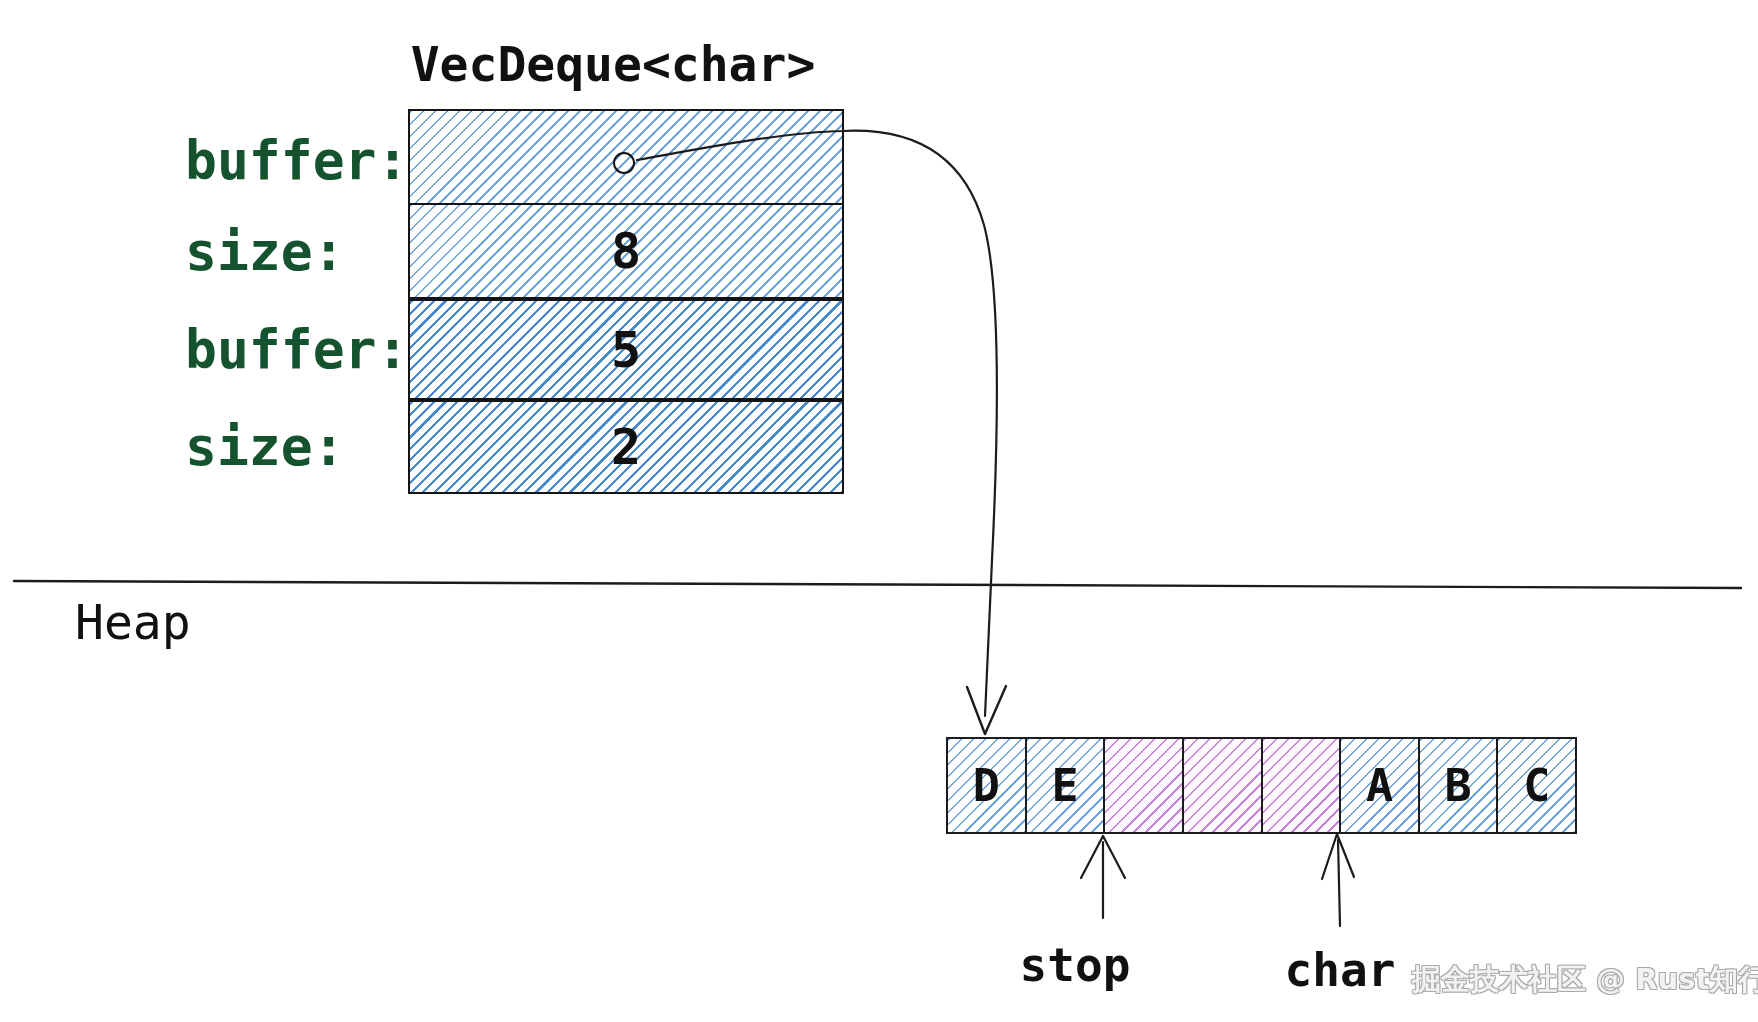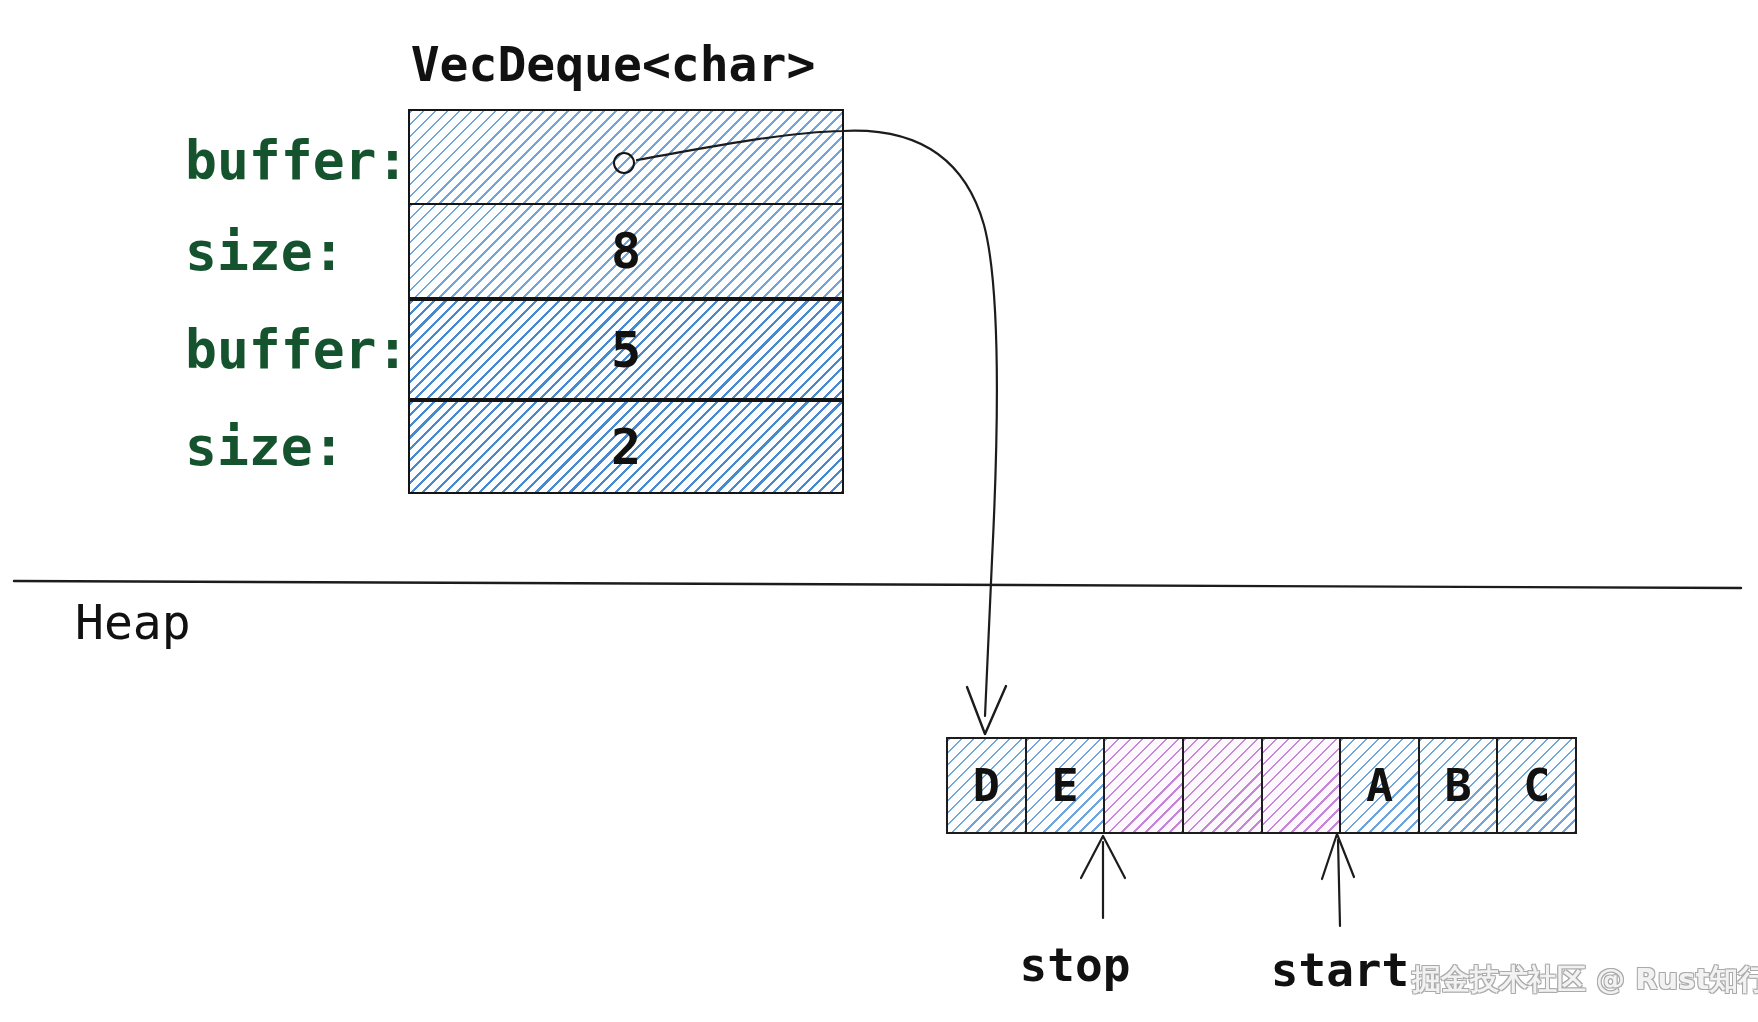--- a/index.html
+++ b/index.html
@@ -127,21 +127,21 @@
   <div class="heap-cell hatch-blue">E</div>
   <div class="heap-cell hatch-pink"></div>
   <div class="heap-cell hatch-pink"></div>
   <div class="heap-cell hatch-pink"></div>
   <div class="heap-cell hatch-blue">A</div>
   <div class="heap-cell hatch-blue">B</div>
   <div class="heap-cell hatch-blue">C</div>
 </div>
 
 <div class="arrow-label lbl-stop">stop</div>
-<div class="arrow-label lbl-start">start</div>
+<div class="arrow-label lbl-start">char</div>
 
 <div class="watermark">掘金技术社区 @ Rust知行社</div>
 
 <svg class="overlay" width="1758" height="1022" viewBox="0 0 1758 1022" fill="none" stroke="#1c1c1c" stroke-linecap="round" stroke-linejoin="round">
 
   <path d="M 14 581 L 1741 588" stroke-width="2.4"></path>
 
   <path d="M 637 160
            C 710 147, 785 132, 843 131
            C 905 128, 962 148, 984 225

